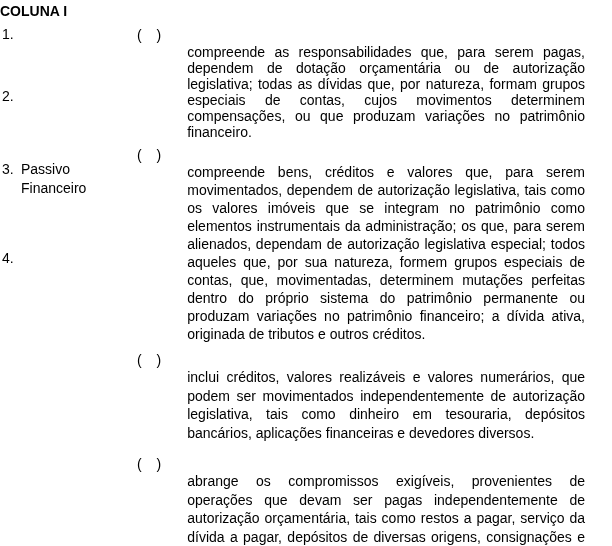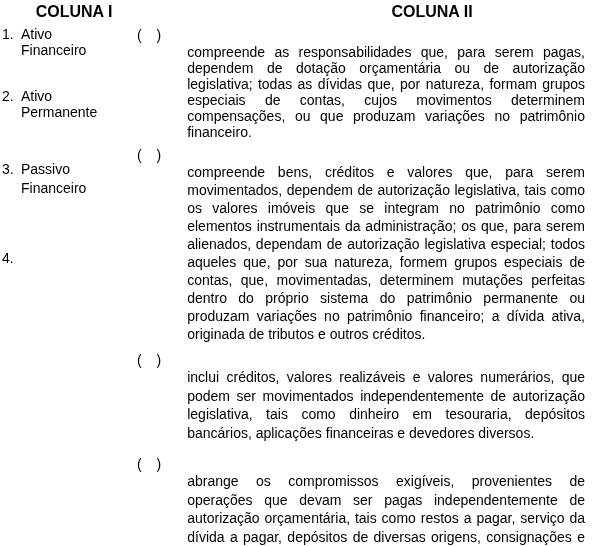--- a/index.html
+++ b/index.html
@@ -10,22 +10,22 @@
     background: #ffffff;
     color: #000000;
     font-family: "Liberation Sans", sans-serif;
     font-size: 14px;
     overflow: hidden;
   }
   .col-header {
     position: absolute;
     top: 3px;
     font-weight: bold;
-    font-size: 16px;
-    text-align: center;
+    font-size: 14px;
+    text-align: left;
     white-space: nowrap;
   }
   .col-header.c1 { left: 0; width: 148px; }
   .col-header.c2 { left: 302px; width: 260px; }
   .match-item {
     position: absolute;
     left: 2px;
     display: flex;
     line-height: 15.5px;
   }
@@ -57,29 +57,26 @@
   .desc-row.p2 { top: 146px; line-height: 18px; }
   .desc-row.p3 { top: 351px; line-height: 18.5px; }
   .desc-row.p4 { top: 455px; line-height: 18.5px; }
 </style>
 </head>
 <body>
 
 <div class="page">
 
   <div class="col-header c1">COLUNA I</div>
-  <div class="col-header c2">COLUNA II</div>
 
   <div class="match-item i1">
     <span class="num">1.</span>
-    <span class="label">Ativo Financeiro</span>
   </div>
   <div class="match-item i2">
     <span class="num">2.</span>
-    <span class="label">Ativo Permanente</span>
   </div>
   <div class="match-item i3">
     <span class="num">3.</span>
     <span class="label">Passivo Financeiro</span>
   </div>
   <div class="match-item i4">
     <span class="num">4.</span>
   </div>
 
   <div class="desc-row p1">

